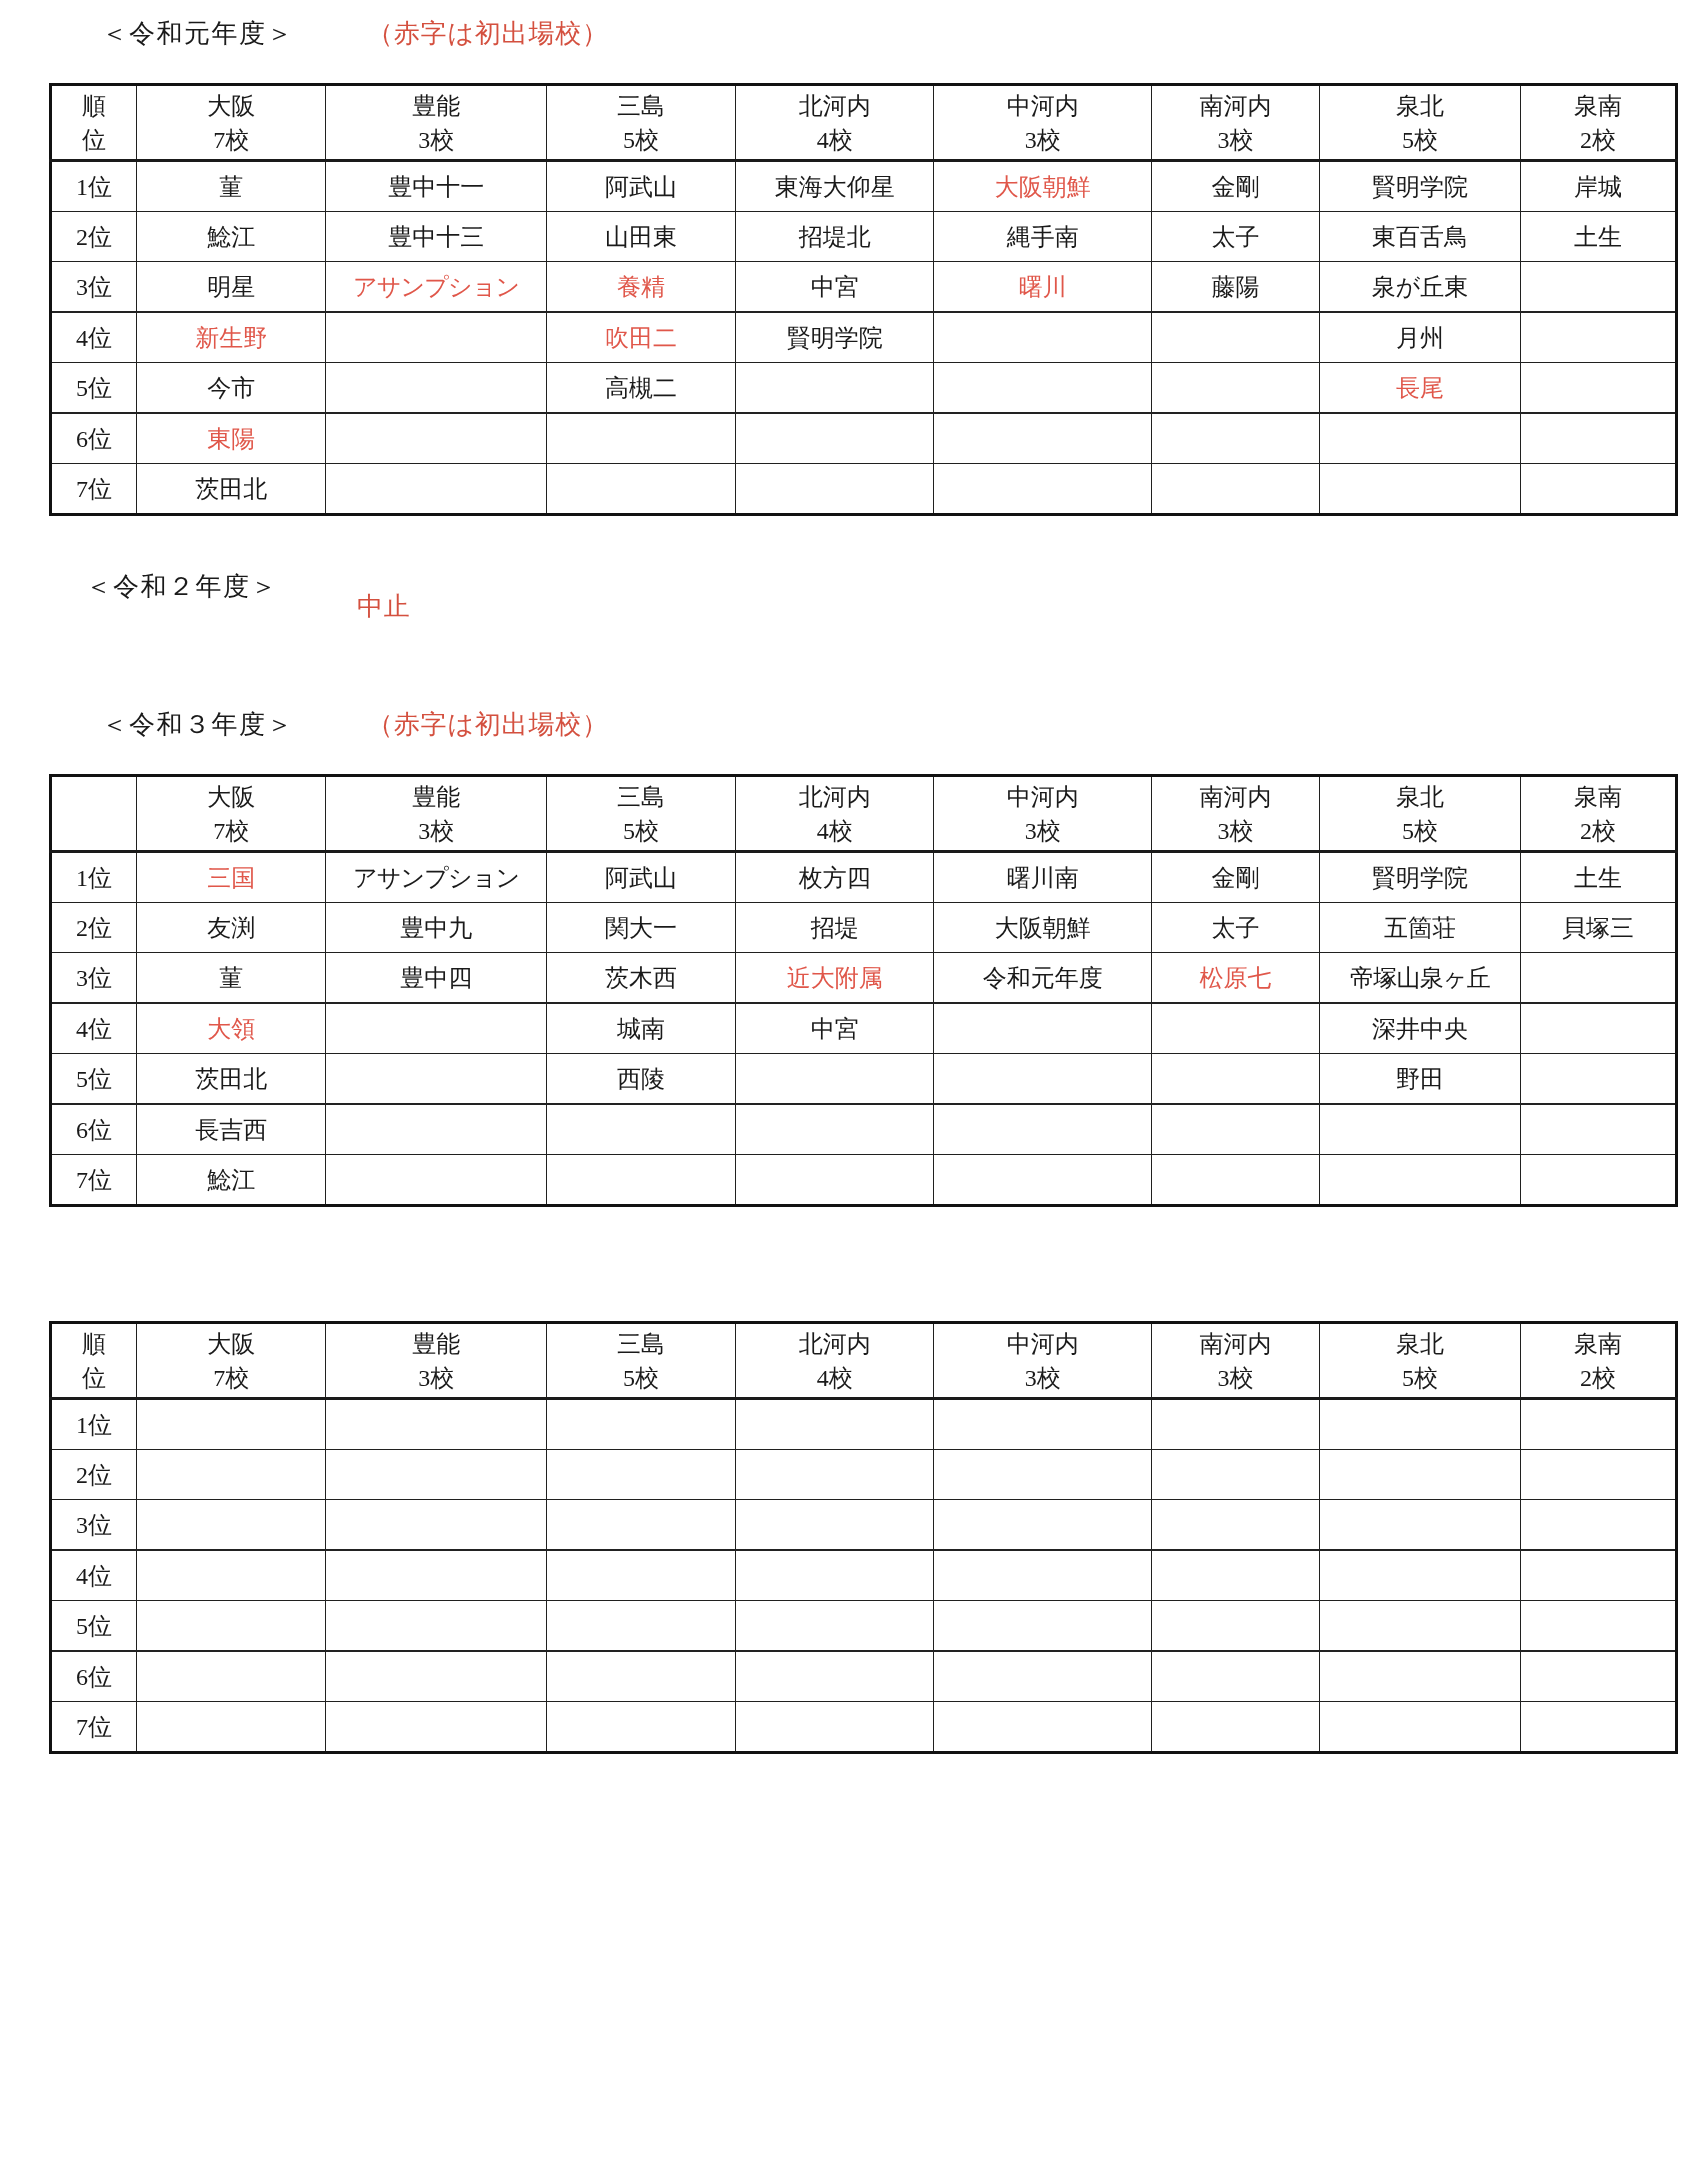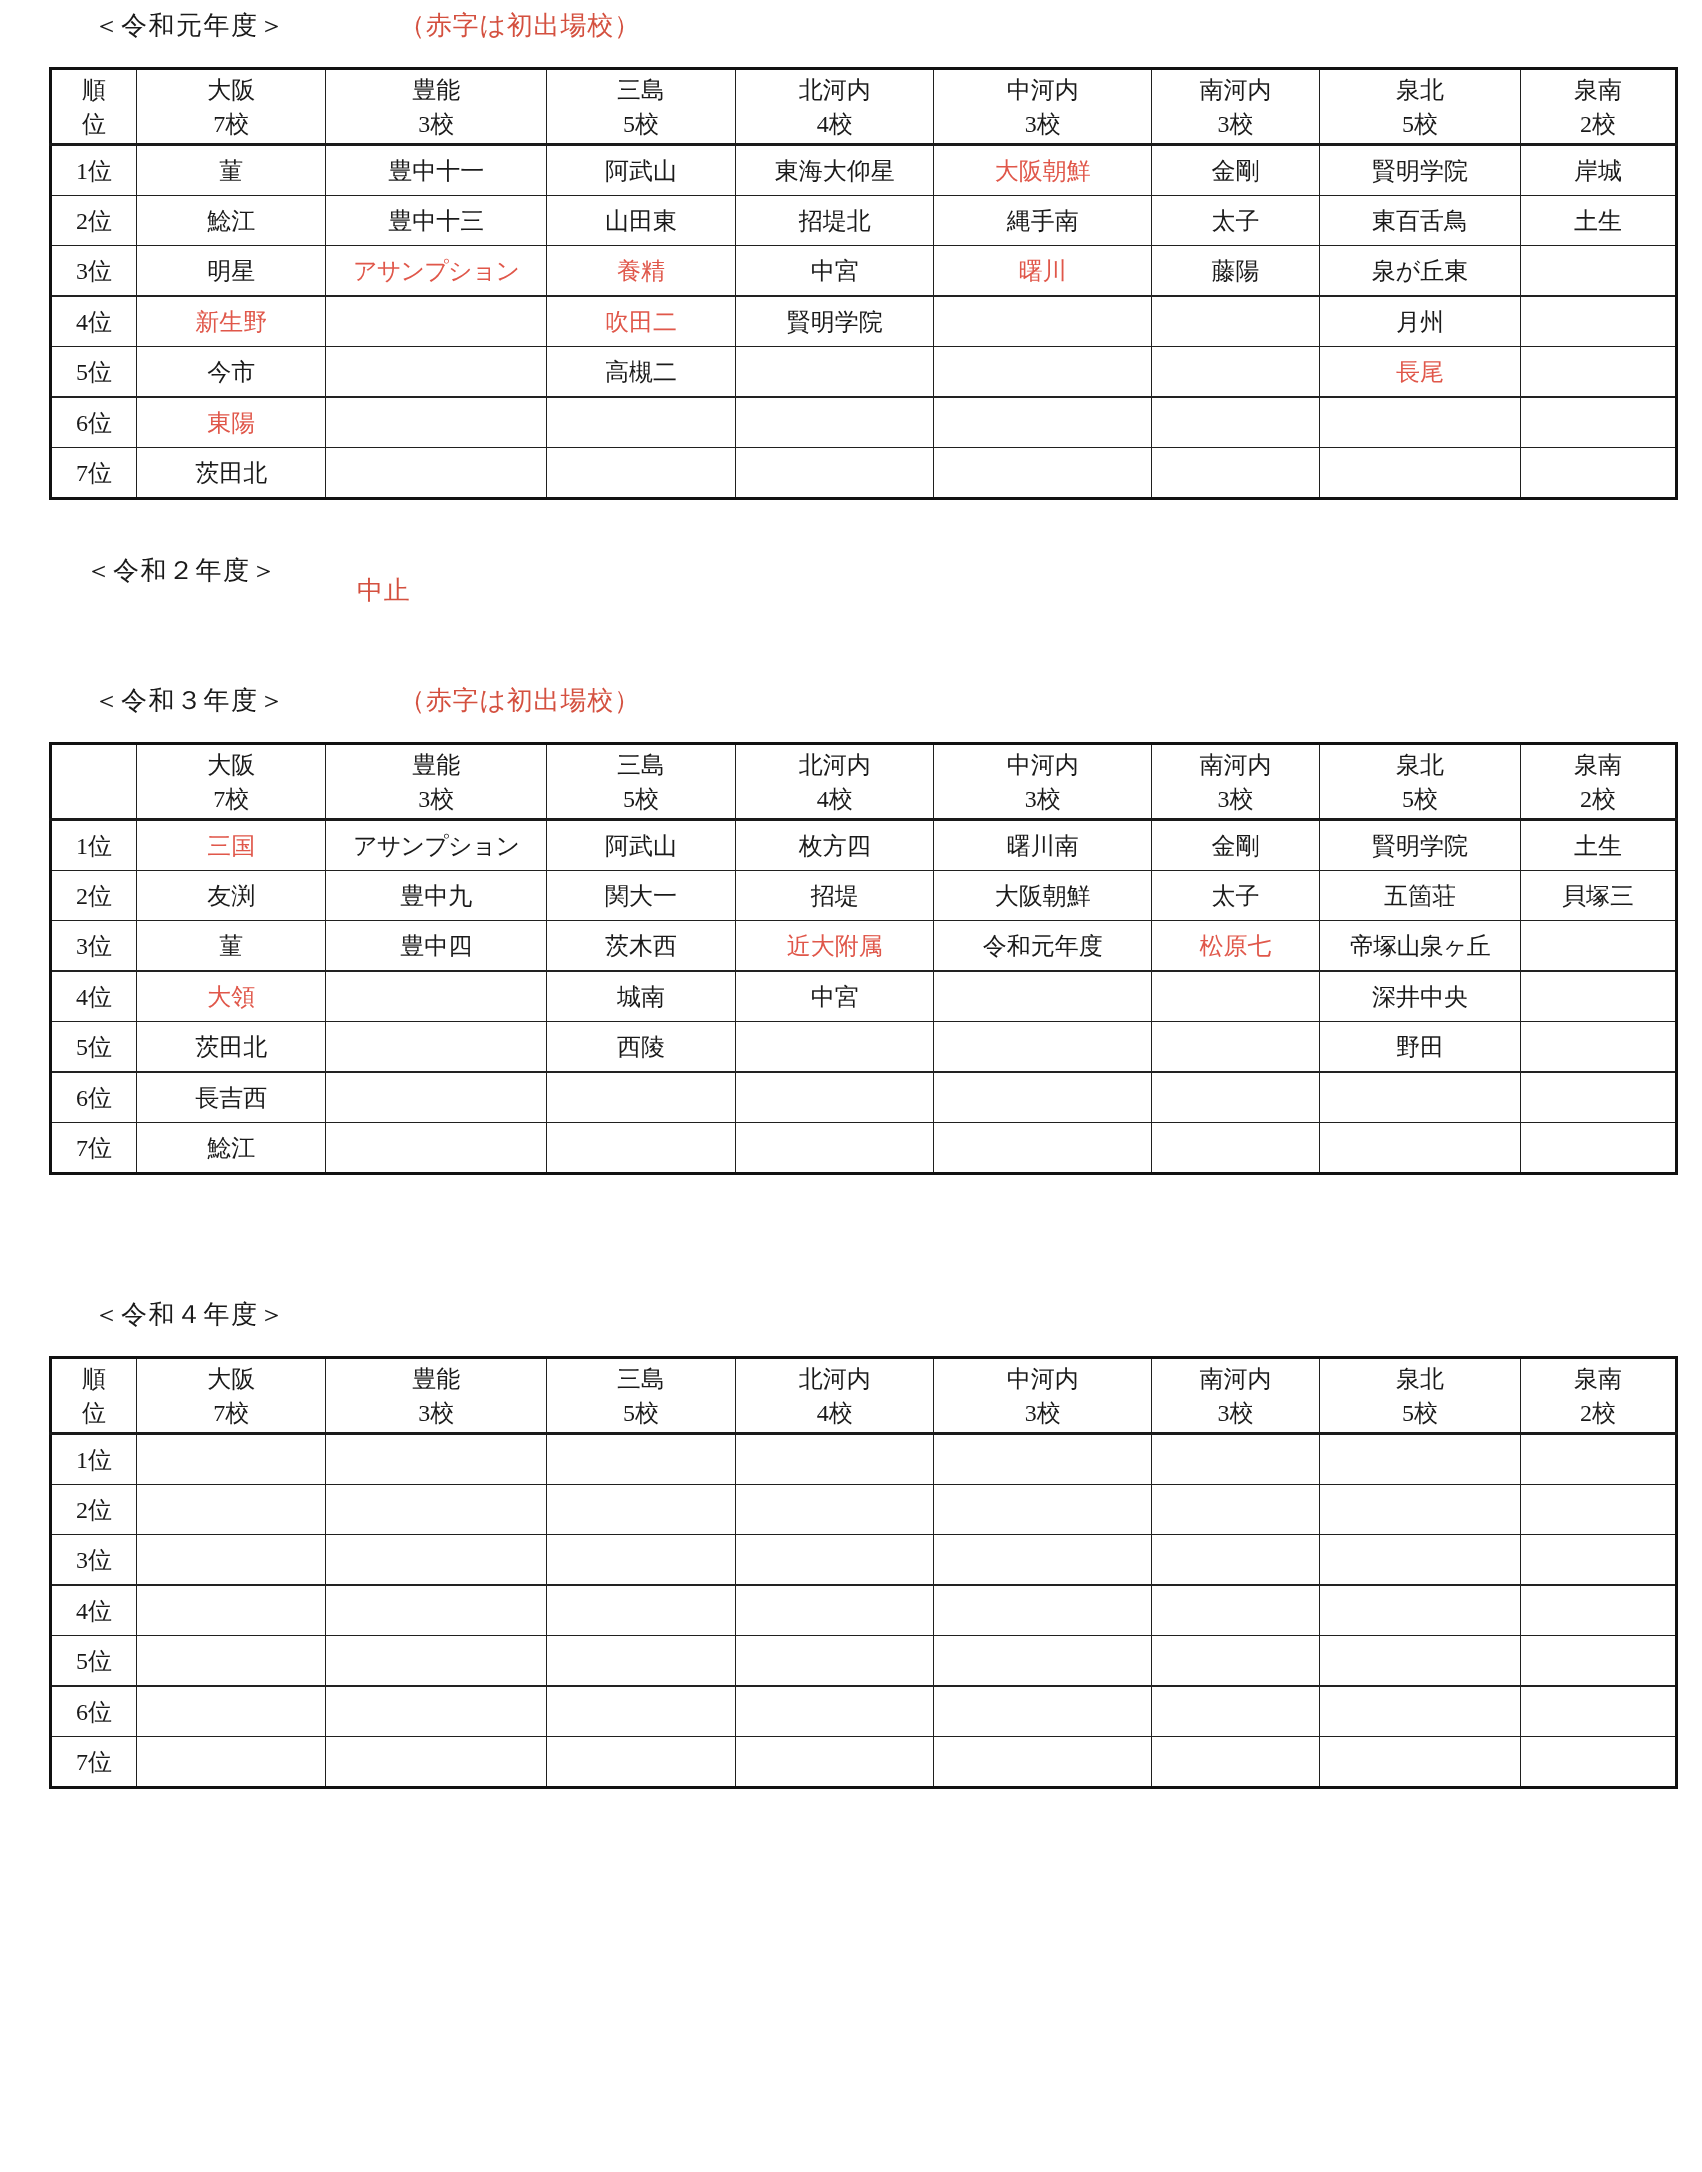--- a/index.html
+++ b/index.html
@@ -22,23 +22,22 @@
     height: 2172px;
     box-sizing: border-box;
     padding: 0 30.5px;
   }
 
   
   .section-head {
     display: flex;
     align-items: baseline;
     height: 51px;
-    margin: 8px;
+    margin: 16px;
     padding-left: 55px;
-    gap: 40px;
   }
   .sec-title {
     font-size: 26px;
     letter-spacing: 1.5px;
     white-space: nowrap;
     font-family: "Liberation Serif", "DejaVu Serif", serif;
   }
   .sec-note {
     font-size: 26px;
     color: #d4503f;
@@ -390,24 +389,20 @@
           <td class=""></td>
           <td class=""></td>
           <td class=""></td>
           <td class=""></td>
         </tr>
       </tbody>
   </table>
 
   <div class="gap-lg"></div>
 
-  <div class="section-head">
-    <span class="sec-title">＜令和４年度＞</span>
-    <span class="sec-note"></span>
-  </div>
   <table class="grid">
     <colgroup>
       <col class="col-rank">
         <col class="col-osk">
         <col class="col-tono">
         <col class="col-mish">
       <col class="col-kita">
         <col class="col-naka">
         <col class="col-mina">
         <col class="col-senb">

